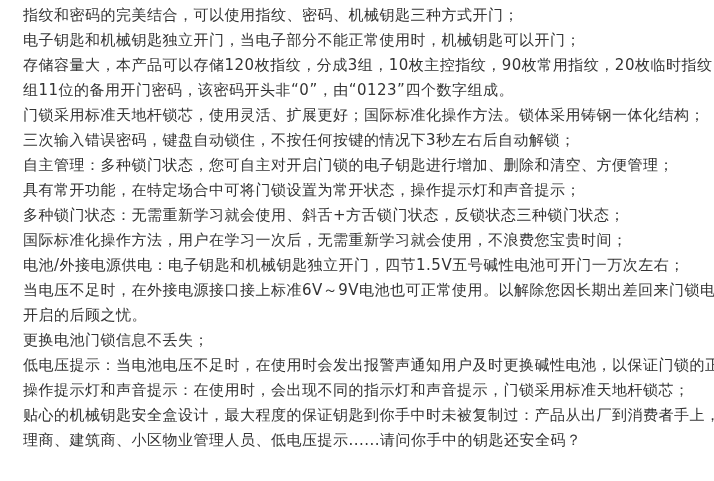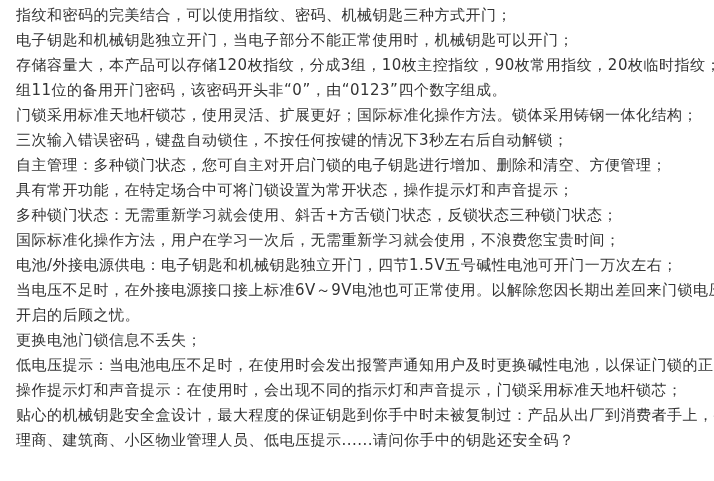--- a/index.html
+++ b/index.html
@@ -9,21 +9,21 @@
   body {
     width: 714px;
     height: 481px;
     background: #ffffff;
     overflow: hidden;
   }
   .page {
     box-sizing: border-box;
     width: 714px;
     height: 481px;
-    padding: 3px 0 0 16px;
+    padding: 3px 0 0 23px;
     background: #ffffff;
     font-family: "DejaVu Sans", sans-serif;
   }
   .text-block {
     width: 707px;
   }
   .text-line {
     height: 25px;
     line-height: 25px;
     font-size: 15px;

